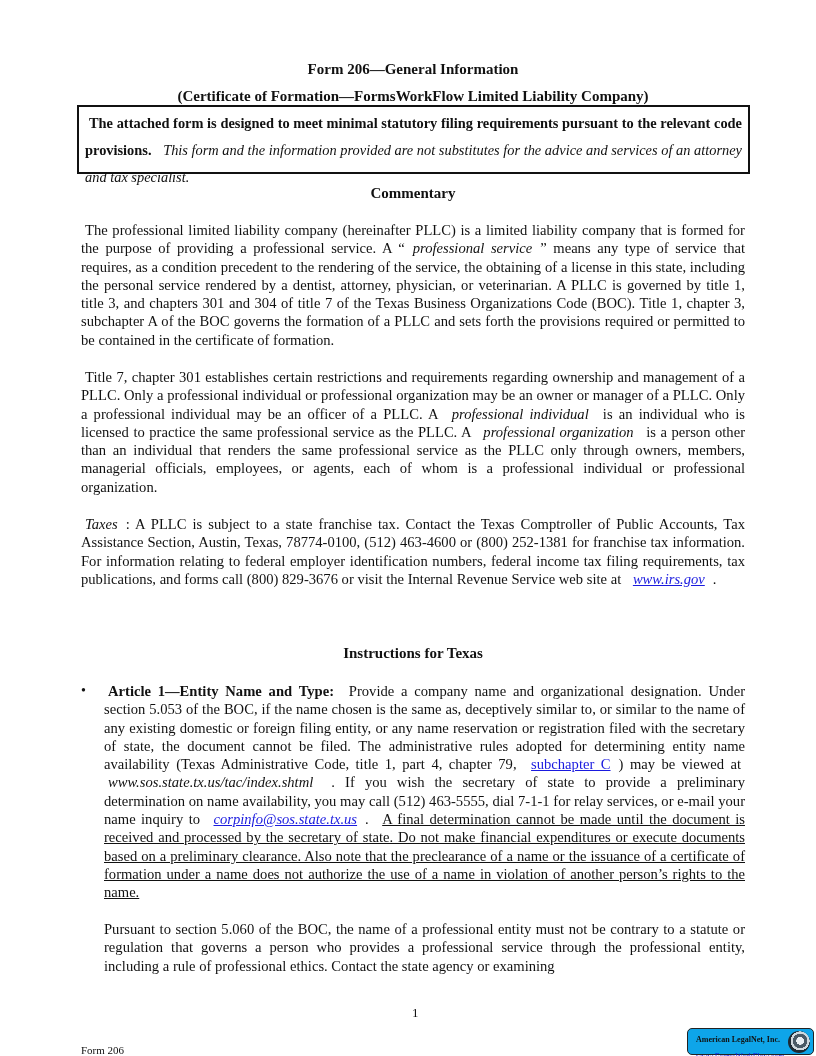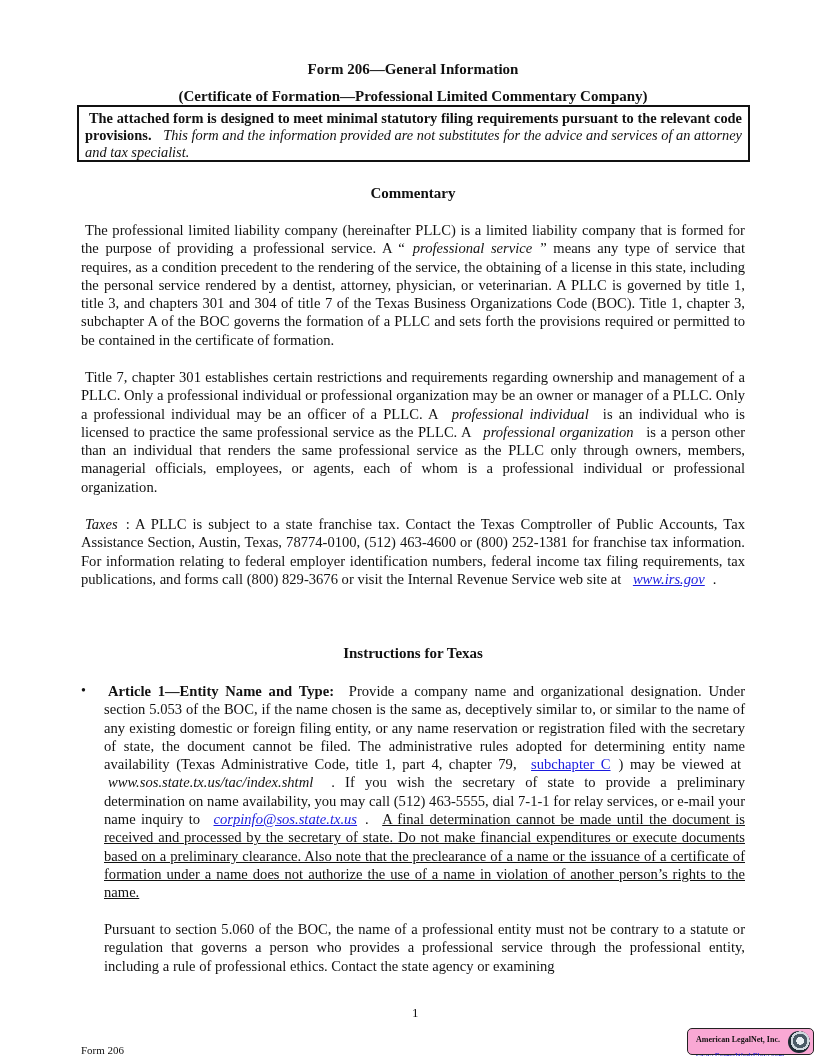--- a/index.html
+++ b/index.html
@@ -13,23 +13,23 @@
     overflow: hidden;
   }
   .page { position: absolute; left: 0; top: 0; width: 816px; height: 1056px; }
 
   .title-block {
     position: absolute; left: 73px; top: 48px; width: 672px;
     text-align: center; font-weight: bold; font-size: 15px; line-height: 18.5px;
   }
 
   .notice {
-    position: absolute; left: 73px; top: 101px; width: 673px; height: 57px;
+    position: absolute; left: 73px; top: 101px; width: 673px; height: 69px;
     border: 2px solid #111; padding: 3px 6px 0 6px;
-    text-align: justify; font-size: 14.4px; line-height: 17px;
+    text-align: justify; font-size: 14.4px; line-height: 27px;
   }
   .notice .b { font-weight: bold; }
   .notice .i { font-style: italic; }
 
   .heading {
     position: absolute; left: 73px; width: 672px;
     text-align: center; font-weight: bold; font-size: 15px;
   }
   .para {
     position: absolute; left: 73px; width: 672px;
@@ -49,39 +49,39 @@
   }
   .bullet-body .b { font-weight: bold; margin-top: 31px; }
   .bullet-body .i { font-style: italic; }
   .ul { text-decoration: underline; }
 
   .footer-left { position: absolute; left: 73px; top: 997px; font-size: 11px; margin-top: 36px; }
   .footer-page { position: absolute; left: 404px; top: 996px; font-size: 13px; }
 
   .brand {
     position: absolute; left: 683px; top: 1024px; width: 127px; height: 27px;
-    border: 1px solid #222; border-radius: 5px; background: #f9a8d4;
+    border: 1px solid #222; border-radius: 5px; background: #0ea5e9;
     padding: 2px 0 0 4px;
   }
   .brand-name { font-size: 8px; line-height: 9px; font-weight: bold; color: #111; white-space: nowrap; }
   .brand-url { font-size: 8px; line-height: 10px; color: #1a1adf; text-decoration: underline; white-space: nowrap; }
   .brand-logo {
     position: absolute; right: 3px; top: 2px; width: 22px; height: 22px;
     border-radius: 50%;
     background: radial-gradient(circle at 55% 45%, #e8eef2 0 22%, #4a5a66 23% 42%, #cfd8de 43% 55%, #1e2a33 56% 100%);
   }
 </style>
 </head>
 <body>
 
 <div class="page">
 
   <div class="title-block">
     <div>Form 206—General Information</div>
-    <div>(Certificate of Formation—Professional Limited Commentary Company)</div>
+    <div>(Certificate of Formation—FormsWorkFlow Limited Liability Company)</div>
   </div>
 
   <div class="notice">
     <span class="b">The attached form is designed to meet minimal statutory filing requirements pursuant to the relevant code provisions.</span>
     <span class="i">This form and the information provided are not substitutes for the advice and services of an attorney and tax specialist.</span>
   </div>
 
   <div class="heading" style="top:176px;">Commentary</div>
 
   <div class="para" style="top:213px;">

